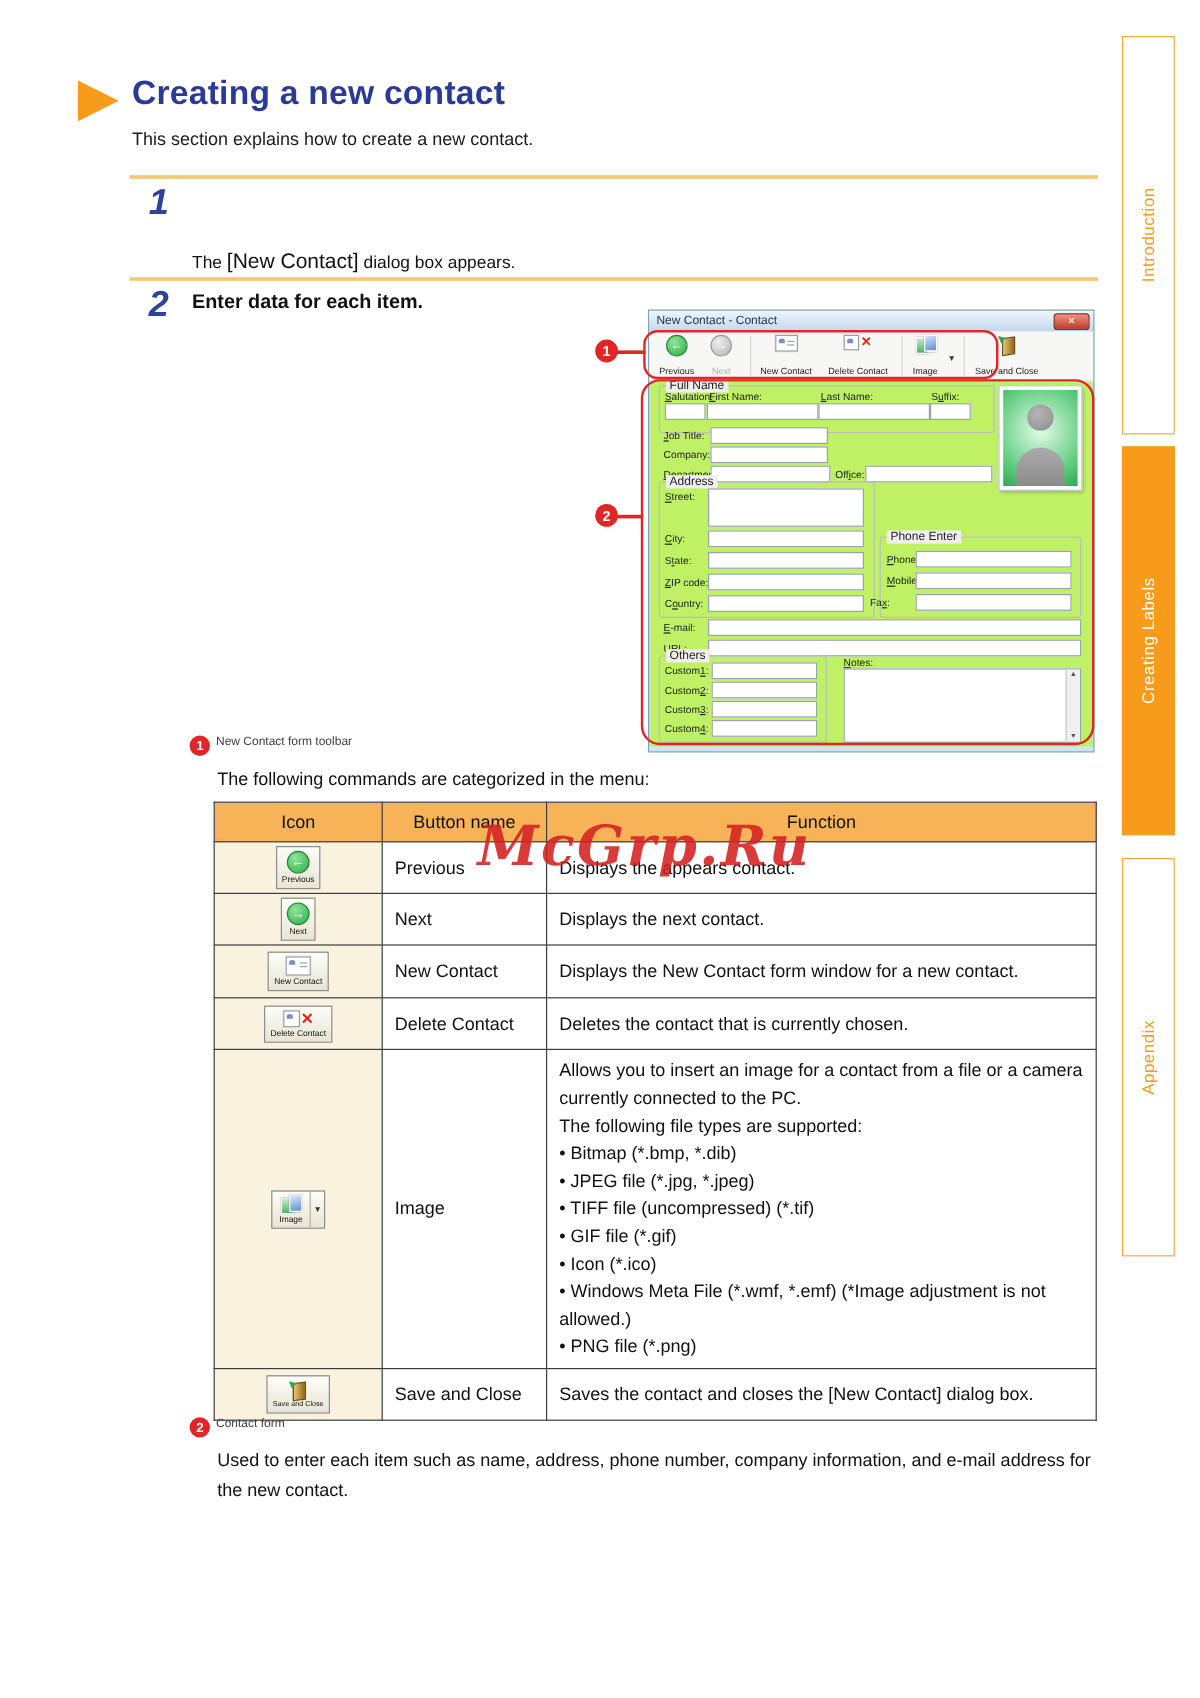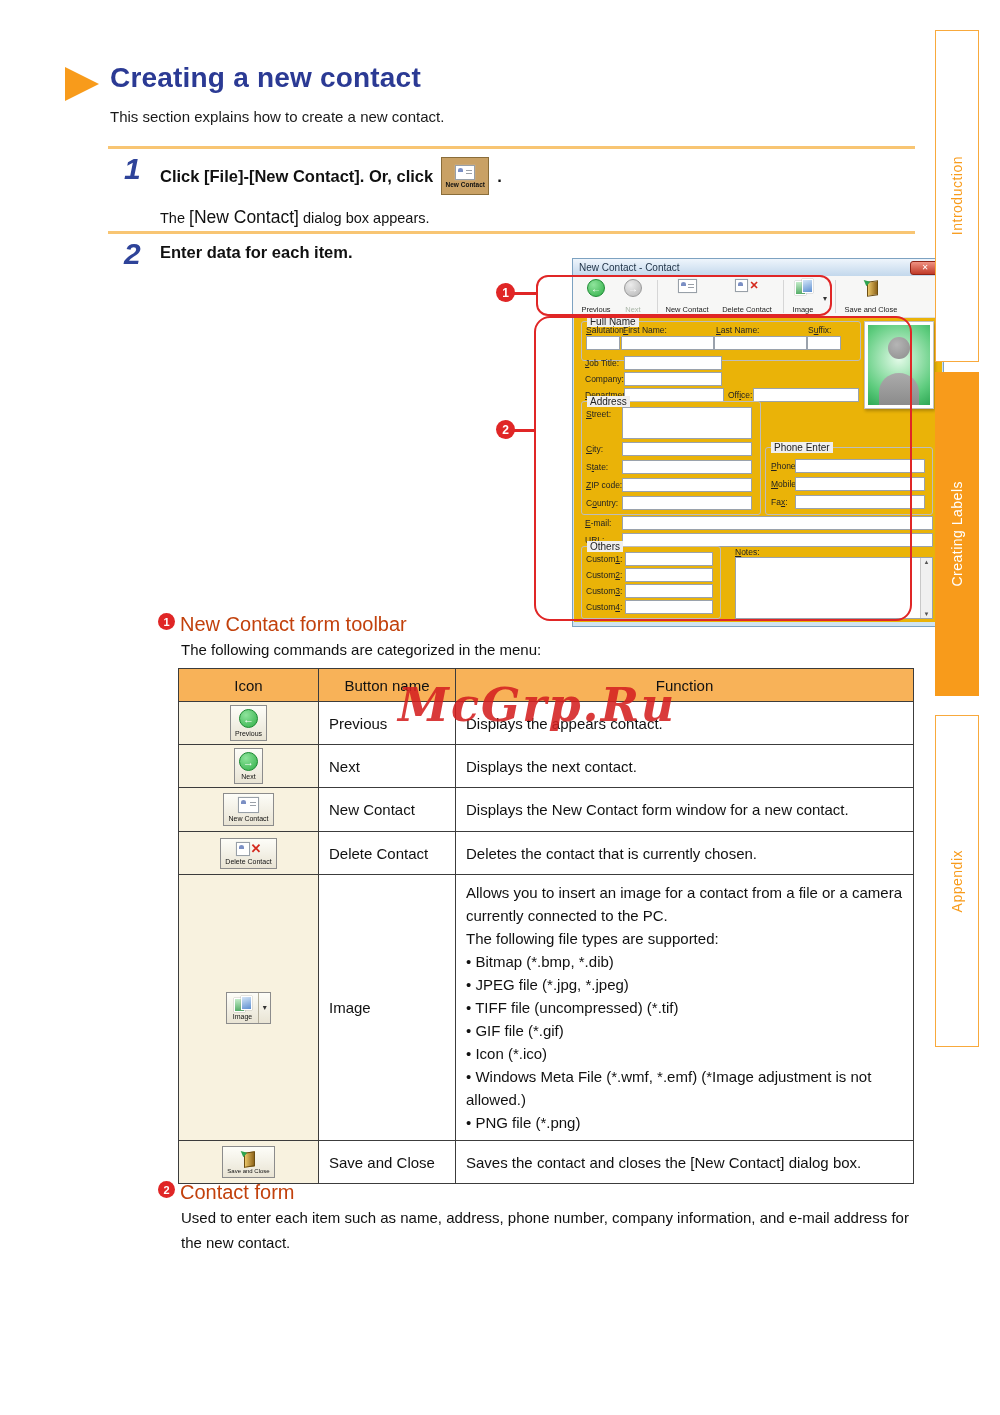--- a/index.html
+++ b/index.html
@@ -36,22 +36,22 @@
   .card .cl2{top:7px;width:6px;}
   .redx{color:#D42A1E;font-weight:bold;line-height:1;}
   .photo-ico{position:relative;display:inline-block;}
   .photo-ico .pb{position:absolute;left:0;top:2px;width:9px;height:12px;background:linear-gradient(#c4ecc9,#55ad68);border:1px solid #fff;box-shadow:0 0 1px #777;}
   .photo-ico .pf{position:absolute;left:7px;top:0;width:9px;height:12px;background:linear-gradient(160deg,#d4e6f8,#5e8fd0);border:1px solid #fff;box-shadow:0 0 1px #777;}
   .door-ico{position:relative;display:inline-block;}
   .door-ico .dr{position:absolute;left:4px;top:2px;width:9px;height:13px;background:linear-gradient(90deg,#ecc769,#8f651b);border:1px solid #6b4d12;transform:skewY(-8deg);}
   .door-ico .ar{position:absolute;left:0;top:0;width:0;height:0;border-right:6px solid #2ea44f;border-top:3px solid transparent;border-bottom:3px solid transparent;transform:rotate(40deg);}
 
   
-  .dlg{position:absolute;left:540px;top:258px;width:370px;height:367px;background:#eab308;
-    border:1px solid #7da2c1;box-shadow:0 0 0 1px #cfe0ee inset;font-family:"Liberation Sans",sans-serif;margin-left:32px;}
+  .dlg{position:absolute;left:540px;top:258px;width:370px;height:367px;background:#bef264;
+    border:1px solid #7da2c1;box-shadow:0 0 0 1px #cfe0ee inset;font-family:"Liberation Sans",sans-serif;}
   .dlg-titlebar{position:absolute;left:0;top:0;right:0;height:17px;background:linear-gradient(#eef5fc,#c3d8ec);
     border-bottom:1px solid #9ab6d4;display:flex;align-items:center;}
   .dlg-title{font-size:10px;color:#23364a;padding-left:6px;}
   .dlg-close{position:absolute;right:3px;top:2px;width:28px;height:12px;border-radius:3px;
     background:linear-gradient(#ef9282,#c13a28);border:1px solid #8e2417;color:#fff;font-size:8px;
     display:flex;align-items:center;justify-content:center;line-height:1;}
   .dlg-toolbar{position:absolute;left:0;top:17px;right:0;height:41px;background:#f7f7f6;border-bottom:1px solid #dcdcdc;}
   .tbtn{position:absolute;top:3px;height:35px;display:flex;flex-direction:column;align-items:center;justify-content:space-between;}
   .tlbl{font-size:7.5px;color:#222;white-space:nowrap;}
   .tlbl.dis{color:#a8b4a6;}
@@ -79,21 +79,21 @@
 
   
   .ann-rect{position:absolute;border:2.5px solid #E02626;border-radius:12px;}
   .ann-badge{position:absolute;width:19px;height:19px;border-radius:50%;background:#E02626;color:#fff;
     font-size:12px;font-weight:bold;display:flex;align-items:center;justify-content:center;}
   .ann-line{position:absolute;height:2.5px;background:#E02626;}
 
   
   .co-badge{position:absolute;width:17px;height:17px;border-radius:50%;background:#E02626;color:#fff;
     font-size:11px;font-weight:bold;display:flex;align-items:center;justify-content:center;}
-  .co-title{position:absolute;font-size:20px;color:#c2410c;}
+  .co-title{position:absolute;font-size:10px;color:#404040;}
   .co-desc{position:absolute;font-size:15px;color:#111;line-height:23px;}
 
   
   table.cmd{position:absolute;left:178px;top:668px;border-collapse:collapse;table-layout:fixed;width:735px;font-size:15px;color:#111;}
   table.cmd th,table.cmd td{border:1px solid #3c3c3c;}
   table.cmd th{background:#F8B258;font-weight:normal;height:30px;text-align:center;}
   table.cmd td.ic{background:#F8F2DF;text-align:center;vertical-align:middle;}
   table.cmd td.nm{padding-left:10px;vertical-align:middle;background:#fff;}
   table.cmd td.fn{padding:6px 8px 6px 10px;vertical-align:middle;background:#fff;white-space:pre-line;line-height:23px;}
   .tb-ic-btn{display:inline-flex;flex-direction:column;align-items:center;justify-content:center;gap:2px;
@@ -125,32 +125,20 @@
 <body>
 
 <div class="page">
 
   <div class="title-arrow"></div>
   <div class="page-title">Creating a new contact</div>
   <div class="page-intro">This section explains how to create a new contact.</div>
 
   <div class="rule" style="top:146px"></div>
   <div class="step-num" style="left:124px;top:152px">1</div>
-  <div class="step-text" style="left:160px;top:157px">
-    <span>Click [File]-[New Contact]. Or, click</span>
-    <span class="mini-btn">
-      <span class="card" style="width:18px;height:13px">
-          <span class="cp"></span>
-          <span class="cl1"></span>
-          <span class="cl2"></span>
-        </span>
-      <span class="mini-lbl">New Contact</span>
-    </span>
-    <span>.</span>
-  </div>
   <div class="step-sub" style="left:160px;top:207px">
     <span>The </span><span class="ui-ref">[New Contact]</span><span> dialog box appears.</span>
   </div>
 
   <div class="rule" style="top:231px"></div>
   <div class="step-num" style="left:124px;top:237px">2</div>
   <div class="step-text" style="left:160px;top:243px">
     <span>Enter data for each item.</span>
   </div>
 
@@ -245,21 +233,21 @@
     <div class="inp" style="left:49px;top:219px;width:128px"></div>
     <span class="lbl" style="left:13px;top:239px">C<u>o</u>untry:</span>
     <div class="inp" style="left:49px;top:237px;width:128px"></div>
 
     <div class="grp" style="left:192px;top:188px;width:166px;height:66px"></div>
     <span class="leg" style="left:198px;top:183px">Phone Enter</span>
     <span class="lbl" style="left:198px;top:202px"><u>P</u>hone:</span>
     <div class="inp" style="left:222px;top:200px;width:128px"></div>
     <span class="lbl" style="left:198px;top:220px"><u>M</u>obile:</span>
     <div class="inp" style="left:222px;top:218px;width:128px"></div>
-    <span class="lbl" style="left:198px;top:238px">Fa<u>x</u>:</span>
+    <span class="lbl" style="left:184px;top:238px">Fa<u>x</u>:</span>
     <div class="inp" style="left:222px;top:236px;width:128px"></div>
 
     <span class="lbl" style="left:12px;top:259px"><u>E</u>-mail:</span>
     <div class="inp" style="left:49px;top:257px;width:309px"></div>
     <span class="lbl" style="left:12px;top:276px">U<u>R</u>L:</span>
     <div class="inp" style="left:49px;top:274px;width:309px"></div>
 
     <div class="grp" style="left:8px;top:287px;width:138px;height:71px"></div>
     <span class="leg" style="left:14px;top:282px">Others</span>
     <span class="lbl" style="left:13px;top:295px">Custom<u>1</u>:</span>

